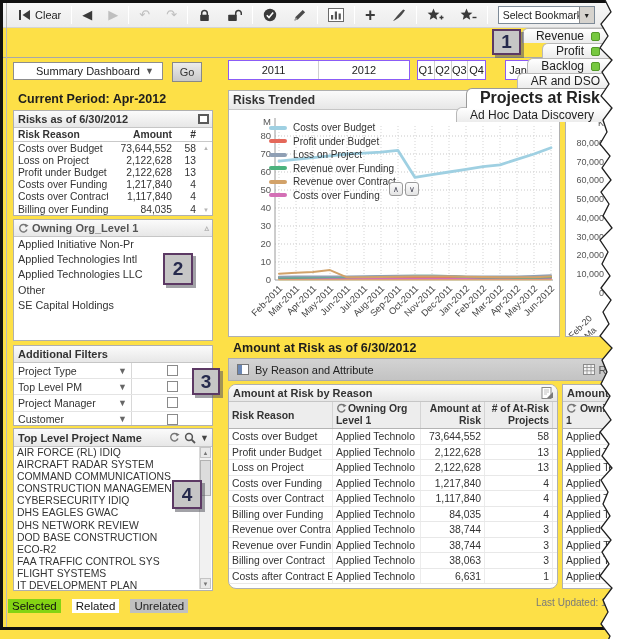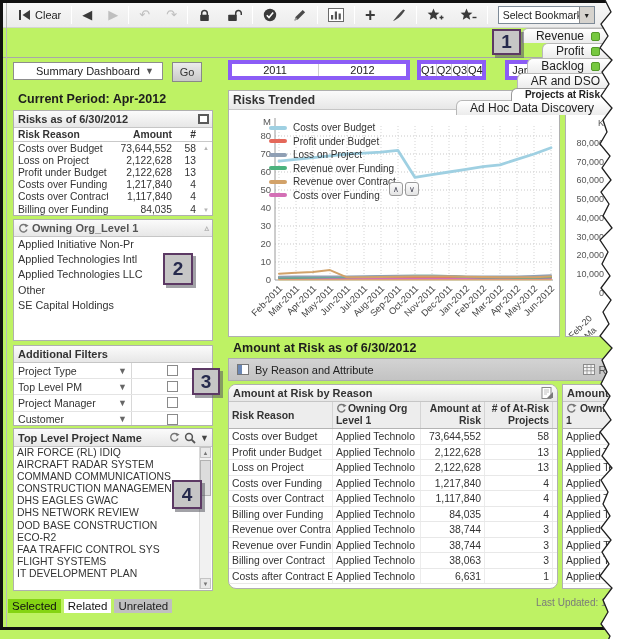--- a/index.html
+++ b/index.html
@@ -1,18 +1,18 @@
 <!DOCTYPE html>
 <html><head>
 <meta charset="utf-8">
 <style>
   * { box-sizing: border-box; margin: 0; padding: 0; }
   html,body { background:#fff; }
   body { font-family:"Liberation Sans", sans-serif; }
-  .screen { position:relative; width:625px; height:639px; background:#bef264; overflow:hidden; }
+  .screen { position:relative; width:625px; height:639px; background:#fde047; overflow:hidden; }
 
   
   .frame-top    { position:absolute; left:0; top:0; width:625px; height:3px; background:#111; z-index:5;}
   .frame-left   { position:absolute; left:0; top:0; width:3px; height:630px; background:#111; z-index:5;}
   .frame-left2  { position:absolute; left:6px; top:3px; width:1px; height:624px; background:#b9b9b9; z-index:5;}
   .frame-bottom { position:absolute; left:0; top:627px; width:620px; height:3px; background:#111; z-index:5;}
 
   
   .toolbar { position:absolute; left:3px; top:3px; width:615px; height:25px; background:linear-gradient(#f7f7f7,#ececec);
              border-bottom:1px solid #d4d4d4; display:flex; align-items:center; padding-left:7px; z-index:2;}
@@ -25,21 +25,21 @@
   .bm-select { margin-left:8px; width:97px; height:18px; background:#fff; border:1px solid #7d8a97; display:flex; align-items:center; font-size:10.5px; color:#222; }
   .bm-select .bm-txt { flex:1; padding-left:4px; white-space:nowrap; overflow:hidden; }
   .bm-arrow { width:15px; height:16px; background:#d6d3ce; border-left:1px solid #8a8a8a; font-size:7px; color:#222; display:flex; align-items:center; justify-content:center; }
 
   
   .tabbar { position:absolute; left:3px; top:28px; width:615px; height:30px; display:flex; align-items:flex-end; padding-left:0; z-index:2;flex-direction:column;}
   .tabline { position:absolute; left:0; right:0; bottom:0; height:1px; background:#a8a8a8; }
   .tab { position:relative; display:flex; align-items:center; height:24px; padding:0 13px; margin-right:4px;
          background:linear-gradient(#ffffff,#ececec); border:1px solid #b8b8b8; border-bottom:none;
          border-radius:6px 6px 0 0; font-size:12px; color:#222; z-index:1; white-space:nowrap;}
-  .tab.active { height:45px; background:#fff; border-color:#9a9a9a; font-weight:bold; font-size:10px; z-index:3; margin-bottom:-1px; padding-bottom:1px;}
+  .tab.active { height:45px; background:#fff; border-color:#9a9a9a; font-weight:bold; font-size:16px; z-index:3; margin-bottom:-1px; padding-bottom:1px;}
   .tab .ind { width:9px; height:9px; background:#76c83f; border:1px solid #549a28; border-radius:2px; margin-left:7px; }
   .tab.wide { min-width:158px; }
 
   
   .panel { position:absolute; background:#fff; border:1px solid #b0b0b0; overflow:hidden; }
   .caption { height:17px; background:linear-gradient(#fbfbfb,#e7e7e7); border-bottom:1px solid #c6c6c6;
              display:flex; align-items:center; padding:0 3px 0 4px; font-size:11px; font-weight:bold; color:#333; white-space:nowrap;}
   .caption.tall { height:19px; font-size:12px; }
   .cap-icons { margin-left:auto; display:flex; align-items:center; gap:4px; }
   .win-icon { width:11px; height:10px; border:2px solid #5a5a5a; background:#fff; display:inline-block; }
@@ -73,24 +73,24 @@
   .filt-right { flex:1; display:flex; justify-content:center; }
   .checkbox { width:11px; height:11px; border:1px solid #8a8a8a; background:#fff; }
 
   .scrollbar { position:absolute; right:1px; top:18px; bottom:1px; width:12px; background:#f1f1f1; border-left:1px solid #d8d8d8;}
   .sb-btn { position:absolute; left:0; width:11px; height:11px; background:#e9e9e9; border:1px solid #c4c4c4; font-size:6px; color:#777;
             display:flex; align-items:center; justify-content:center; }
   .sb-up { top:0; } .sb-down { bottom:0; }
   .sb-thumb { position:absolute; left:0; top:13px; width:11px; height:36px; background:#dcdcdc; border:1px solid #b2b2b2; }
 
   .sel-legend { position:absolute; left:8px; top:599px; font-size:11.5px; color:#111; display:flex; }
-  .sel-chip { padding:1px 4px; margin-right:3px; }
-
-  
-  .selbox { position:absolute; top:60px; height:20px; border:4px solid #8b5cf6; background:#fff; display:flex; }
+  .sel-chip { padding:1px 4px; margin-right:11px; }
+
+  
+  .selbox { position:absolute; top:60px; height:20px; border:1px solid #8b5cf6; background:#fff; display:flex; }
   .sel-cell { border-right:1px solid #cfcfcf; display:flex; align-items:center; justify-content:center; font-size:11px; color:#222; }
   .sel-cell:last-child { border-right:none; }
   .sel-fill { flex:1; }
   #years { left:228px; width:182px; } #years .sel-cell { width:90px; }
   #quarters { left:417px; width:69px; } #quarters .sel-cell { width:17px; }
   #months { left:505px; width:113px; } #months .sel-cell { width:25px; }
 
   
   .chart-panel { left:228px; top:90px; width:332px; height:247px; }
   .chart-body { position:relative; width:330px; height:227px; background:#fff; }
@@ -408,20 +408,21 @@
             </svg>
           </span>
         <span style="font-size:9px;color:#444;">▼</span>
       </span>
     </div>
     <div id="proj-items">
         <div class="proj-item">AIR FORCE (RL) IDIQ</div>
         <div class="proj-item">AIRCRAFT RADAR SYSTEM</div>
         <div class="proj-item">COMMAND COMMUNICATIONS</div>
         <div class="proj-item">CONSTRUCTION MANAGEMENT</div>
+        <div class="proj-item">CYBERSECURITY IDIQ</div>
         <div class="proj-item">DHS EAGLES GWAC</div>
         <div class="proj-item">DHS NETWORK REVIEW</div>
         <div class="proj-item">DOD BASE CONSTRUCTION</div>
         <div class="proj-item">ECO-R2</div>
         <div class="proj-item">FAA TRAFFIC CONTROL SYS</div>
         <div class="proj-item">FLIGHT SYSTEMS</div>
         <div class="proj-item">IT DEVELOPMENT PLAN</div>
       </div>
     <div class="scrollbar">
       <div class="sb-btn sb-up">▲</div>

